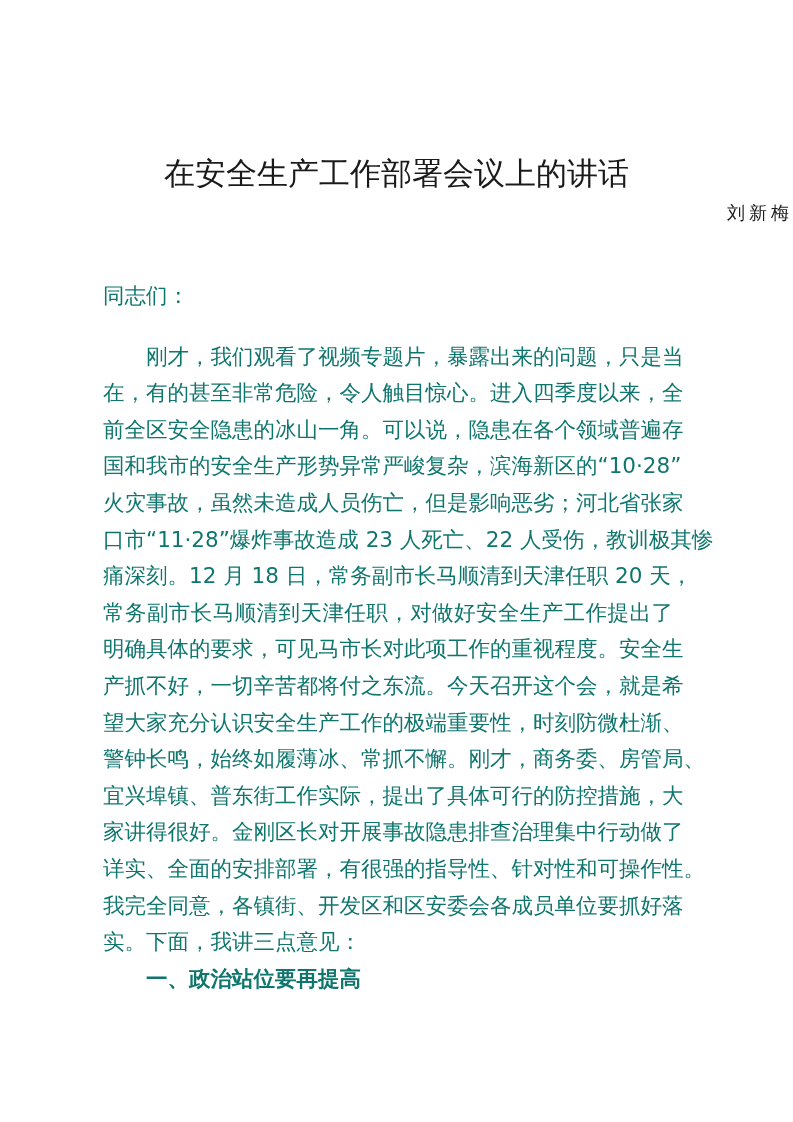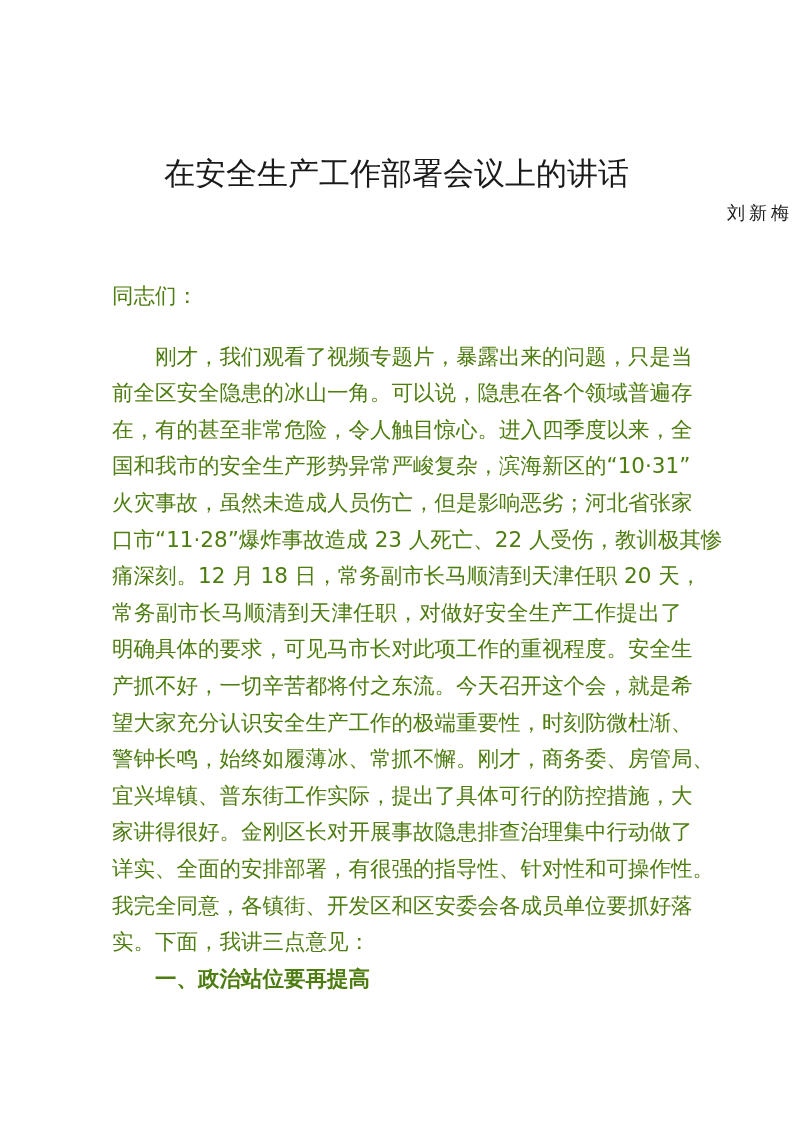--- a/index.html
+++ b/index.html
@@ -9,45 +9,45 @@
       position: absolute; left: 0; top: 153px; width: 793px; text-align: center;
       font-family: "DejaVu Serif", "Liberation Serif", serif; font-size: 31px; letter-spacing: 0px;
       color: #1a1a1a; line-height: 40px;
     }
     .author {
       position: absolute; left: 0; top: 200px; width: 793px; text-align: right;
       font-family: "DejaVu Serif", "Liberation Serif", serif; font-size: 18px; letter-spacing: 4px;
       color: #1a1a1a; line-height: 26px;
     }
     .body-text {
-      position: absolute; left: 112px; top: 278px; width: 570px;
+      position: absolute; left: 103px; top: 278px; width: 570px;
       font-family: "DejaVu Sans", "Liberation Sans", sans-serif; font-size: 21.5px;
-      line-height: 36.6px; color: #4d7c0f;
+      line-height: 36.6px; color: #0f766e;
     }
     .line { display: block; white-space: nowrap; text-align: justify; text-align-last: justify; height: 36.6px; }
     .line.last { text-align-last: left; }
     .indent { padding-left: 43px; margin-top: 24px; }
     .heading {
       display: block; padding-left: 43px; font-weight: bold; height: 36.6px;
       font-family: "DejaVu Sans", "Liberation Sans", sans-serif;
     }
   </style>
 </head>
 <body>
 
 <div class="page">
   <div class="title">在安全生产工作部署会议上的讲话</div>
   <div class="author">刘新梅</div>
 
   <div class="body-text">
     <span class="line last">同志们：</span>
     <span class="line indent">刚才，我们观看了视频专题片，暴露出来的问题，只是当</span>
+    <span class="line">在，有的甚至非常危险，令人触目惊心。进入四季度以来，全</span>
     <span class="line">前全区安全隐患的冰山一角。可以说，隐患在各个领域普遍存</span>
-    <span class="line">在，有的甚至非常危险，令人触目惊心。进入四季度以来，全</span>
-    <span class="line">国和我市的安全生产形势异常严峻复杂，滨海新区的“10·31”</span>
+    <span class="line">国和我市的安全生产形势异常严峻复杂，滨海新区的“10·28”</span>
     <span class="line">火灾事故，虽然未造成人员伤亡，但是影响恶劣；河北省张家</span>
     <span class="line">口市“11·28”爆炸事故造成 23 人死亡、22 人受伤，教训极其惨</span>
     <span class="line">痛深刻。12 月 18 日，常务副市长马顺清到天津任职 20 天，</span>
     <span class="line">常务副市长马顺清到天津任职，对做好安全生产工作提出了</span>
     <span class="line">明确具体的要求，可见马市长对此项工作的重视程度。安全生</span>
     <span class="line">产抓不好，一切辛苦都将付之东流。今天召开这个会，就是希</span>
     <span class="line">望大家充分认识安全生产工作的极端重要性，时刻防微杜渐、</span>
     <span class="line">警钟长鸣，始终如履薄冰、常抓不懈。刚才，商务委、房管局、</span>
     <span class="line">宜兴埠镇、普东街工作实际，提出了具体可行的防控措施，大</span>
     <span class="line">家讲得很好。金刚区长对开展事故隐患排查治理集中行动做了</span>

